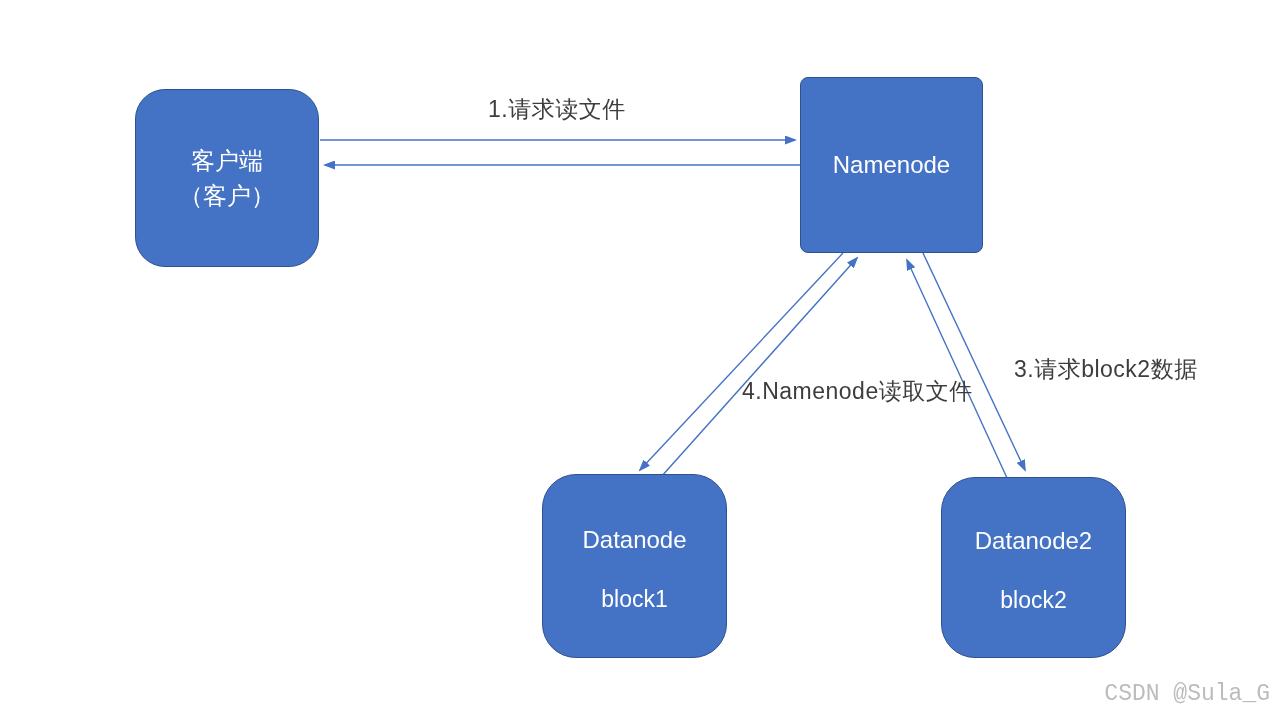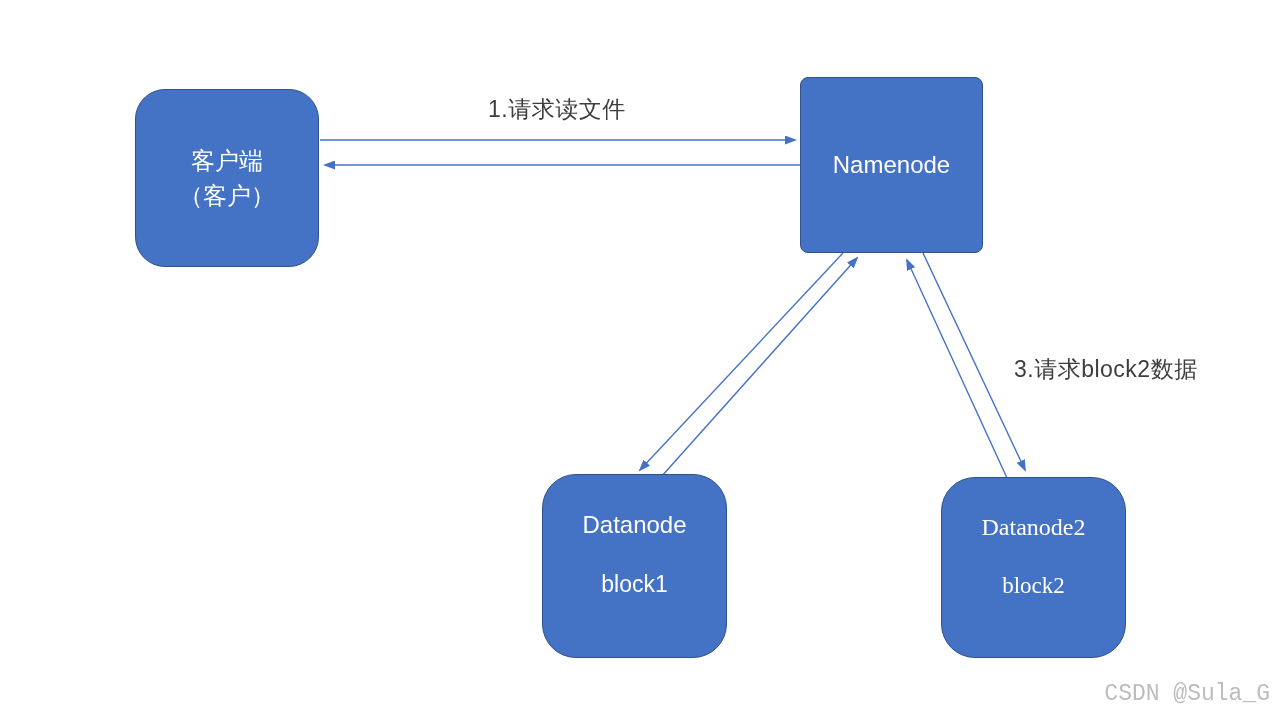--- a/index.html
+++ b/index.html
@@ -41,30 +41,30 @@
     border-radius: 30px;
     line-height: 35px;
   }
   .node-namenode {
     left: 800px; top: 77px;
     width: 183px; height: 176px;
     border-radius: 8px;
   }
   .node-datanode {
     border-radius: 34px;
-    justify-content: flex-start;
+    justify-content: center;
     padding: 36px 0 30px 0;
   }
   .node-datanode1 {
     left: 542px; top: 474px;
     width: 185px; height: 184px;
   }
   .node-datanode2 {
     left: 941px; top: 477px;
-    width: 185px; height: 181px; font-family: Liberation Serif, serif;
+    width: 185px; height: 181px;
   }
   .node-sub {
     font-size: 23px;
     margin-top: 32px;
   }
   .edge-label {
     position: absolute;
     font-size: 23px;
     color: #3d3d3d;
     white-space: nowrap;
@@ -116,17 +116,18 @@
     <div>Datanode</div>
     <div class="node-sub">block1</div>
   </div>
 
   <div class="node node-datanode node-datanode2">
     <div>Datanode2</div>
     <div class="node-sub">block2</div>
   </div>
 
   <div class="edge-label label-step1">1.请求读文件</div>
+  <div class="edge-label label-step4">4.Namenode读取文件</div>
   <div class="edge-label label-step3b">3.请求block2数据</div>
 
   <div class="watermark">CSDN @Sula_G</div>
 
 </div>
 
 </body></html>

